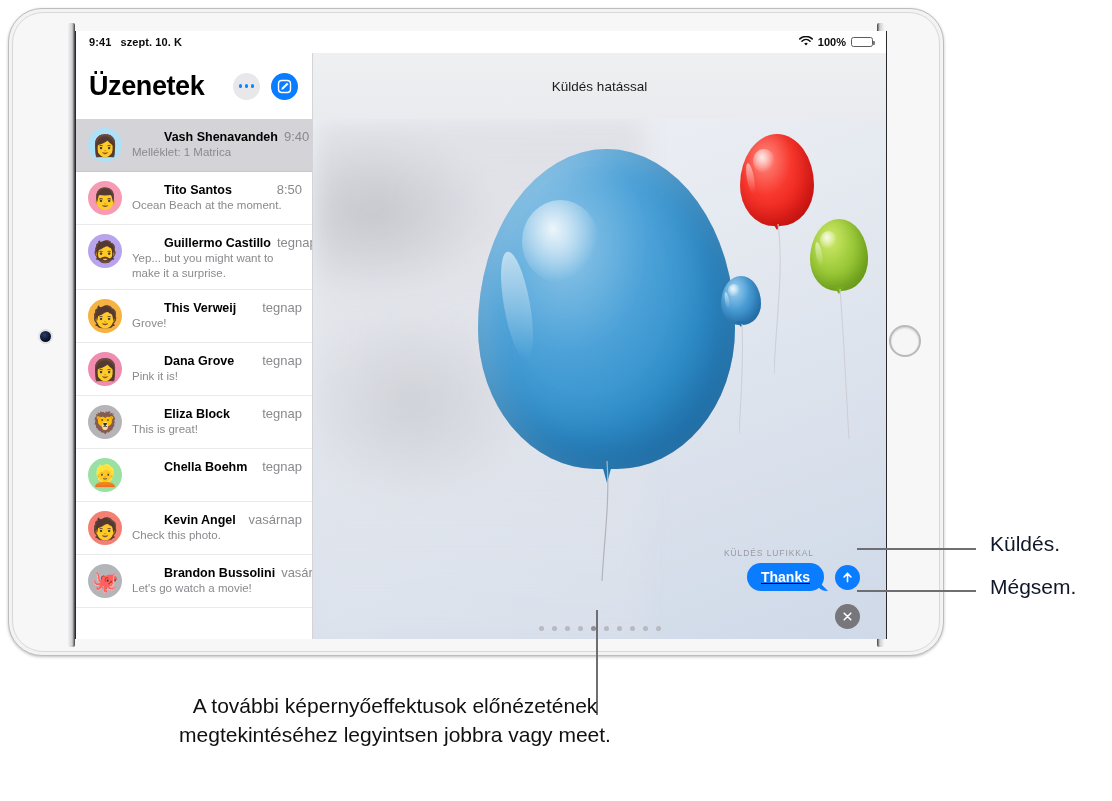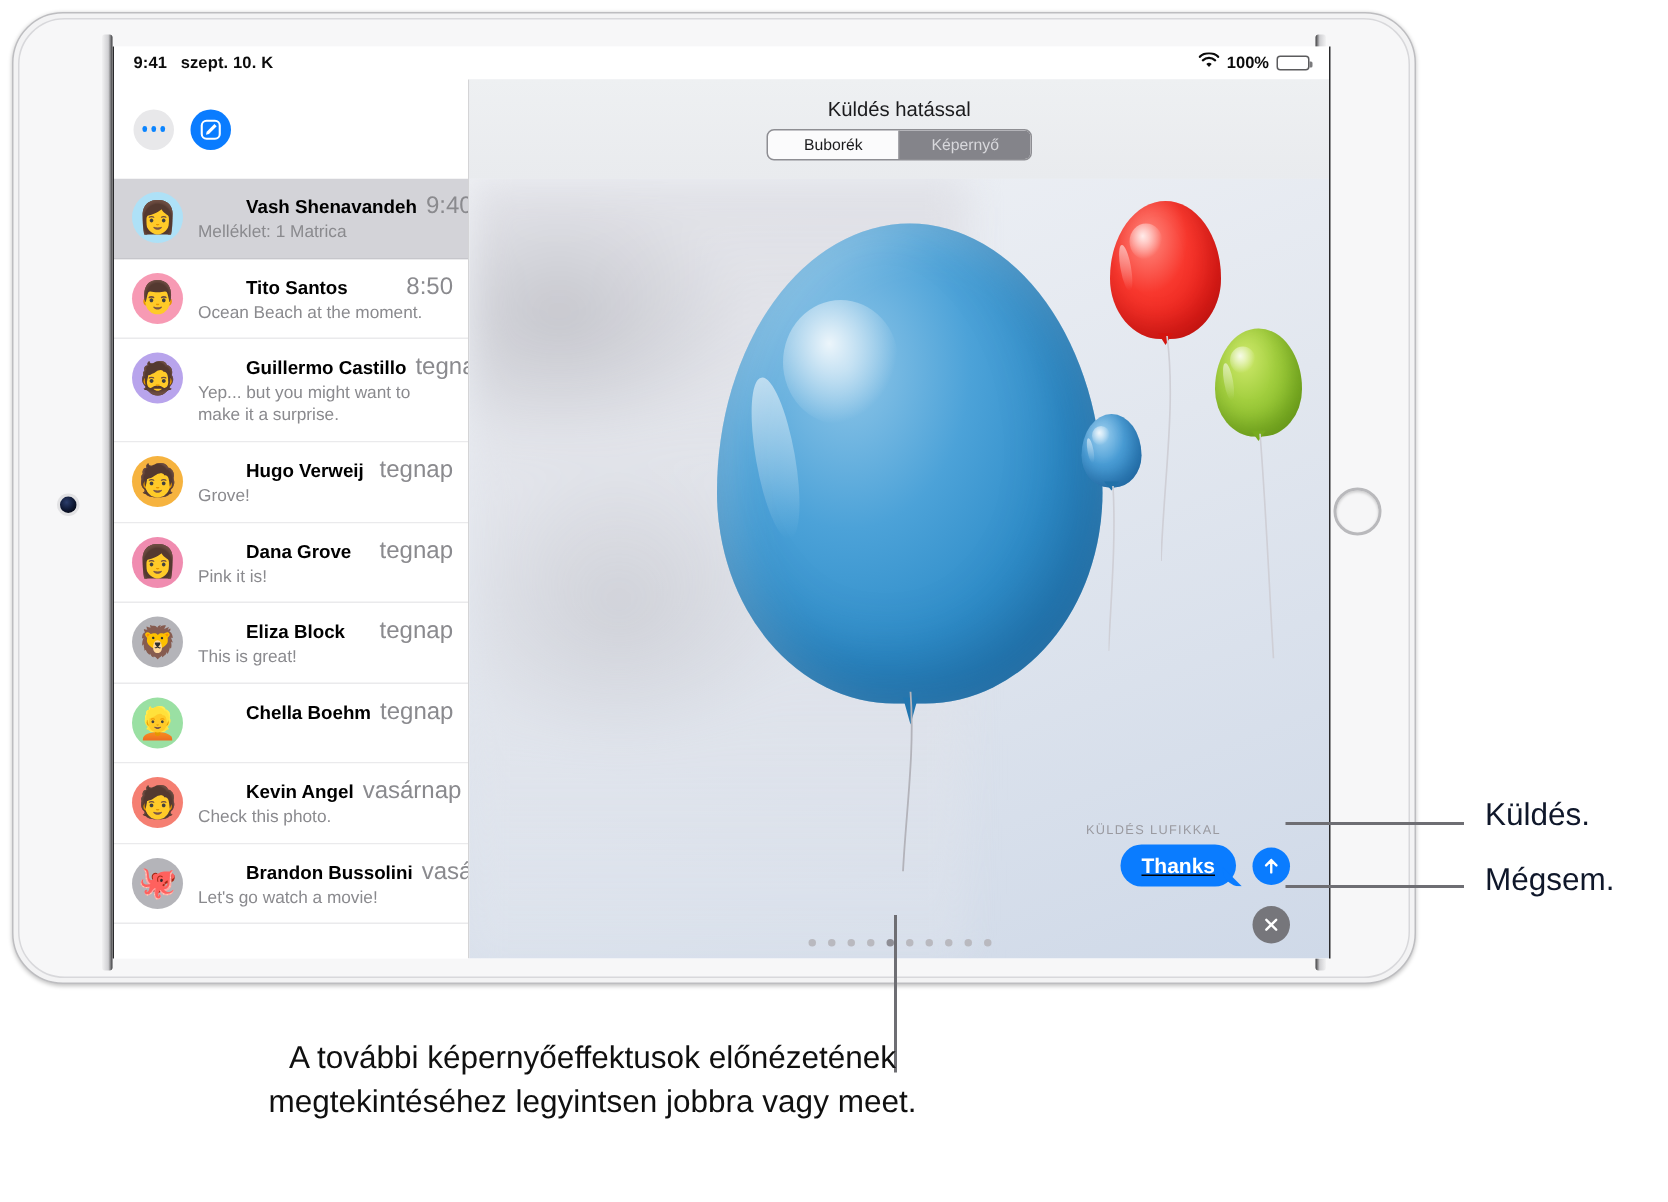--- a/index.html
+++ b/index.html
@@ -130,21 +130,21 @@
   .avatar {
     width: 34px; height: 34px; border-radius: 50%;
     flex: 0 0 34px;
     display: flex; align-items: center; justify-content: center;
     font-size: 21px; line-height: 1;
     overflow: hidden;
   }
   .convo-body { flex: 1; min-width: 0; padding-top: 1px; }
   .convo-top { display: flex; justify-content: space-between; align-items: baseline; gap: 6px; margin-left: 32px; }
   .convo-name { font-size: 12.5px; font-weight: bold; color: #000; white-space: nowrap; }
-  .convo-time { font-size: 16px; color: #8a8a8e; white-space: nowrap; flex: 0 0 auto; }
+  .convo-time { font-size: 13px; color: #8a8a8e; white-space: nowrap; flex: 0 0 auto; }
   .convo-preview {
     font-size: 11.5px; color: #8a8a8e; line-height: 1.28; margin-top: 1px;
     display: -webkit-box; -webkit-line-clamp: 2; -webkit-box-orient: vertical; overflow: hidden;
   }
 
   
   #detail {
     flex: 1; position: relative; background: #eceef1;
     display: flex; flex-direction: column;
   }
@@ -319,20 +319,21 @@
             <span class="batt-fill"></span>
             <span class="batt-cap"></span>
           </span>
         </div>
       </div>
 
       <div id="split">
 
         <div id="sidebar">
           <div id="sidebar-header">
+            <div id="sidebar-title">Üzenetek</div>
             <div id="sidebar-actions">
               <div class="round-btn" id="more-btn">
                 <span class="dots">
                     <i></i>
                     <i></i>
                     <i></i>
                   </span>
               </div>
               <div class="round-btn" id="compose-btn">
                 <svg width="15" height="15" viewBox="0 0 16 16">
@@ -378,21 +379,21 @@
                   </div>
                   <div class="convo-preview">Yep... but you might want to make it a surprise.</div>
                 </div>
               </div>
               <div class="convo">
                 <div class="avatar" style="background:#f6b33f">
                   <span>🧑</span>
                 </div>
                 <div class="convo-body">
                   <div class="convo-top">
-                    <span class="convo-name">Hugo Verweij</span>
+                    <span class="convo-name">This Verweij</span>
                     <span class="convo-time">tegnap</span>
                   </div>
                   <div class="convo-preview">Grove!</div>
                 </div>
               </div>
               <div class="convo">
                 <div class="avatar" style="background:#f08cb0">
                   <span>👩</span>
                 </div>
                 <div class="convo-body">
@@ -450,24 +451,20 @@
                   <div class="convo-preview">Let's go watch a movie!</div>
                 </div>
               </div>
             </div>
         </div>
 
         <div id="detail">
 
           <div id="detail-header">
             <div id="effect-title">Küldés hatással</div>
-            <div id="segmented">
-                <div class="seg">Buborék</div>
-                <div class="seg active">Képernyő</div>
-              </div>
           </div>
 
           <div id="stage">
 
             <div class="balloon" id="balloon-main">
               <div class="body">
                   <span class="shine"></span>
                   <span class="shine2"></span>
                 </div>
               <svg class="string" style="left:48%;top:80%;width:40px;height:120px" width="40" height="120" viewBox="0 0 40 120">

